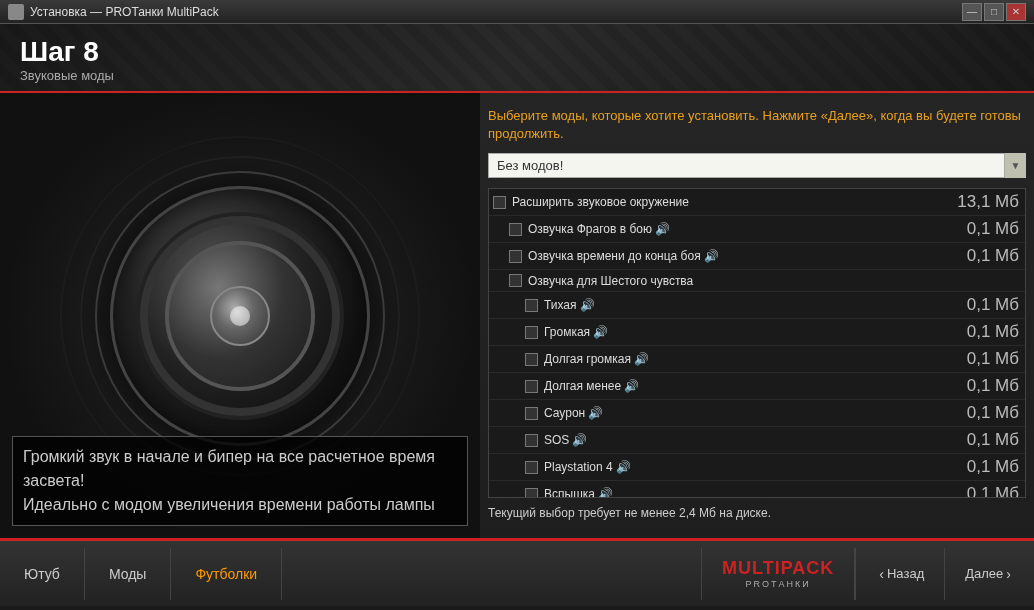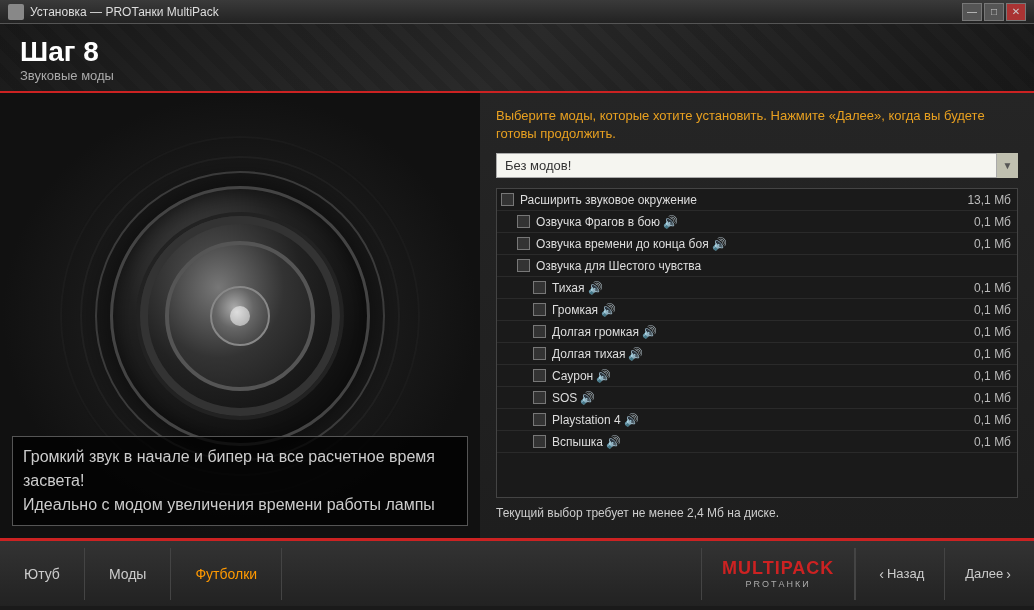--- a/index.html
+++ b/index.html
@@ -199,21 +199,21 @@
       border: 1px solid #555;
       padding: 8px 10px;
       font-size: 16px;
       color: #ccc;
       line-height: 1.5;
     }
 
     
     .right-panel {
       flex: 1;
-      padding: 14px 16px;
+      padding: 14px 8px;
       display: flex;
       flex-direction: column;
       background: linear-gradient(to bottom, #252525, #1e1e1e);
     }
     .instruction-text {
       font-size: 13px;
       color: #e8a020;
       margin-bottom: 10px;
       line-height: 1.4;
     }
@@ -287,21 +287,21 @@
       margin-right: 6px;
       flex-shrink: 0;
       cursor: pointer;
     }
     .mod-name {
       flex: 1;
       font-size: 12px;
       color: #ddd;
     }
     .mod-size {
-      font-size: 12px;
+      font-size: 17px;
       color: #bbb;
       white-space: nowrap;
     }
 
     
     .status-bar {
       padding: 8px 0 4px 0;
       font-size: 12px;
       color: #ccc;
     }
@@ -457,21 +457,21 @@
             <span class="mod-name">Громкая 🔊</span>
             <span class="mod-size">0,1 Мб</span>
           </div>
           <div class="mod-item sub-sub-item">
             <div class="mod-checkbox"></div>
             <span class="mod-name">Долгая громкая 🔊</span>
             <span class="mod-size">0,1 Мб</span>
           </div>
           <div class="mod-item sub-sub-item">
             <div class="mod-checkbox"></div>
-            <span class="mod-name">Долгая тихая 🔊</span>
+            <span class="mod-name">Долгая менее 🔊</span>
             <span class="mod-size">0,1 Мб</span>
           </div>
           <div class="mod-item sub-sub-item">
             <div class="mod-checkbox"></div>
             <span class="mod-name">Саурон 🔊</span>
             <span class="mod-size">0,1 Мб</span>
           </div>
           <div class="mod-item sub-sub-item">
             <div class="mod-checkbox"></div>
             <span class="mod-name">SOS 🔊</span>

